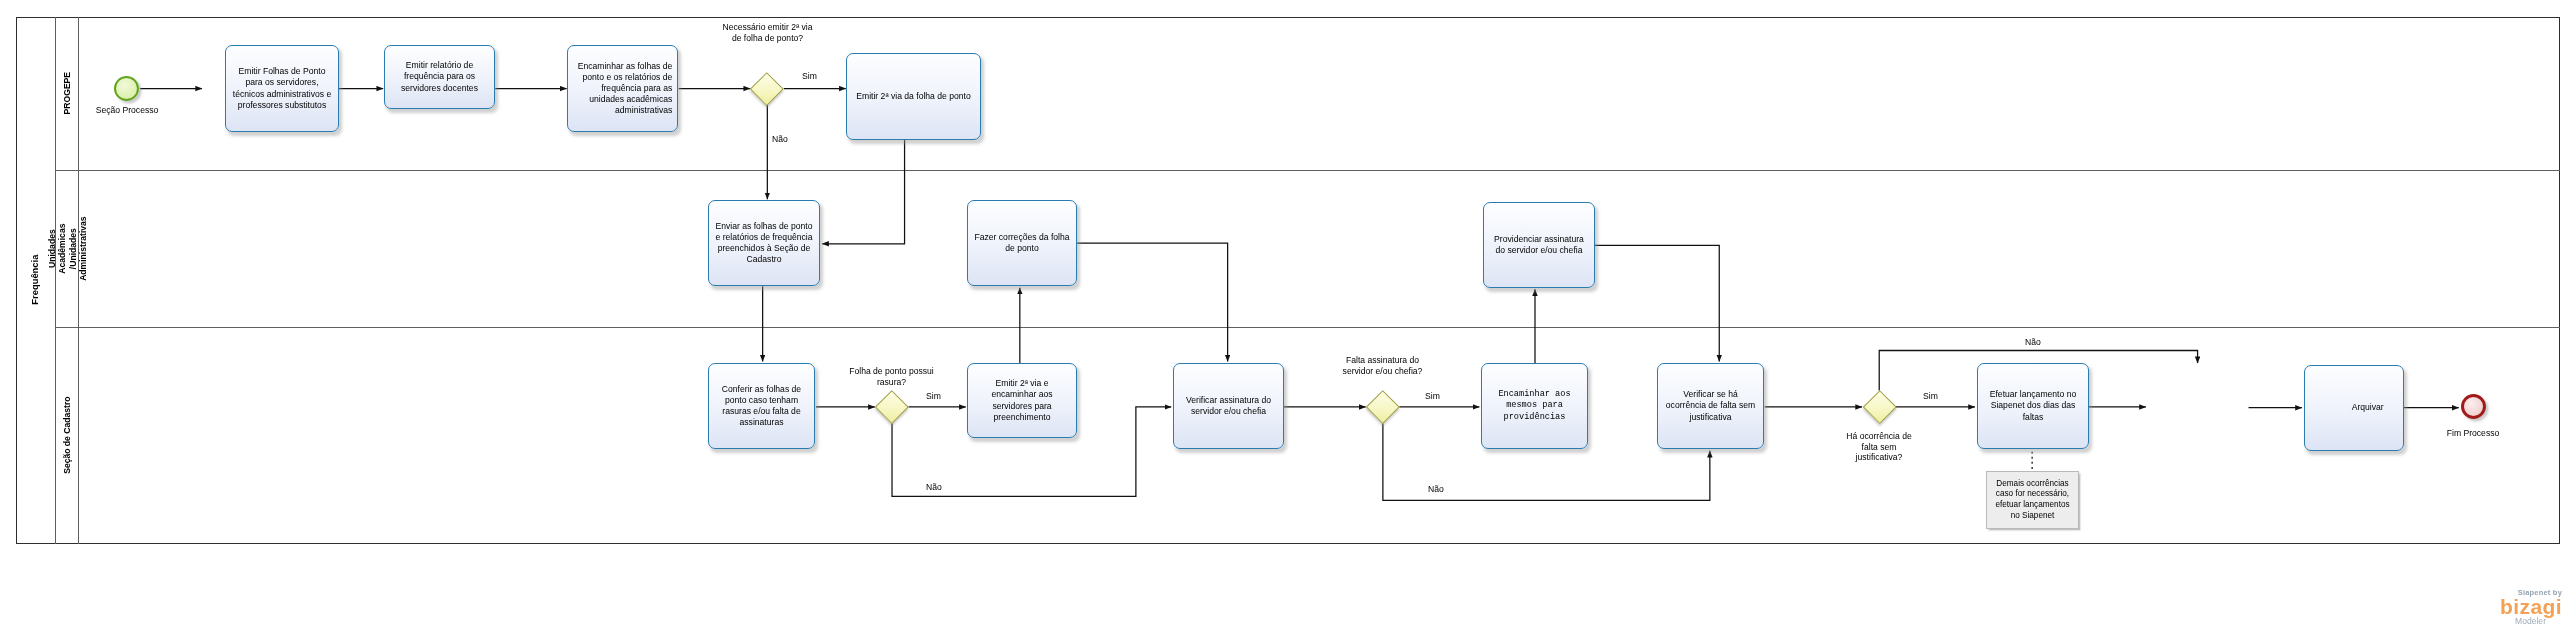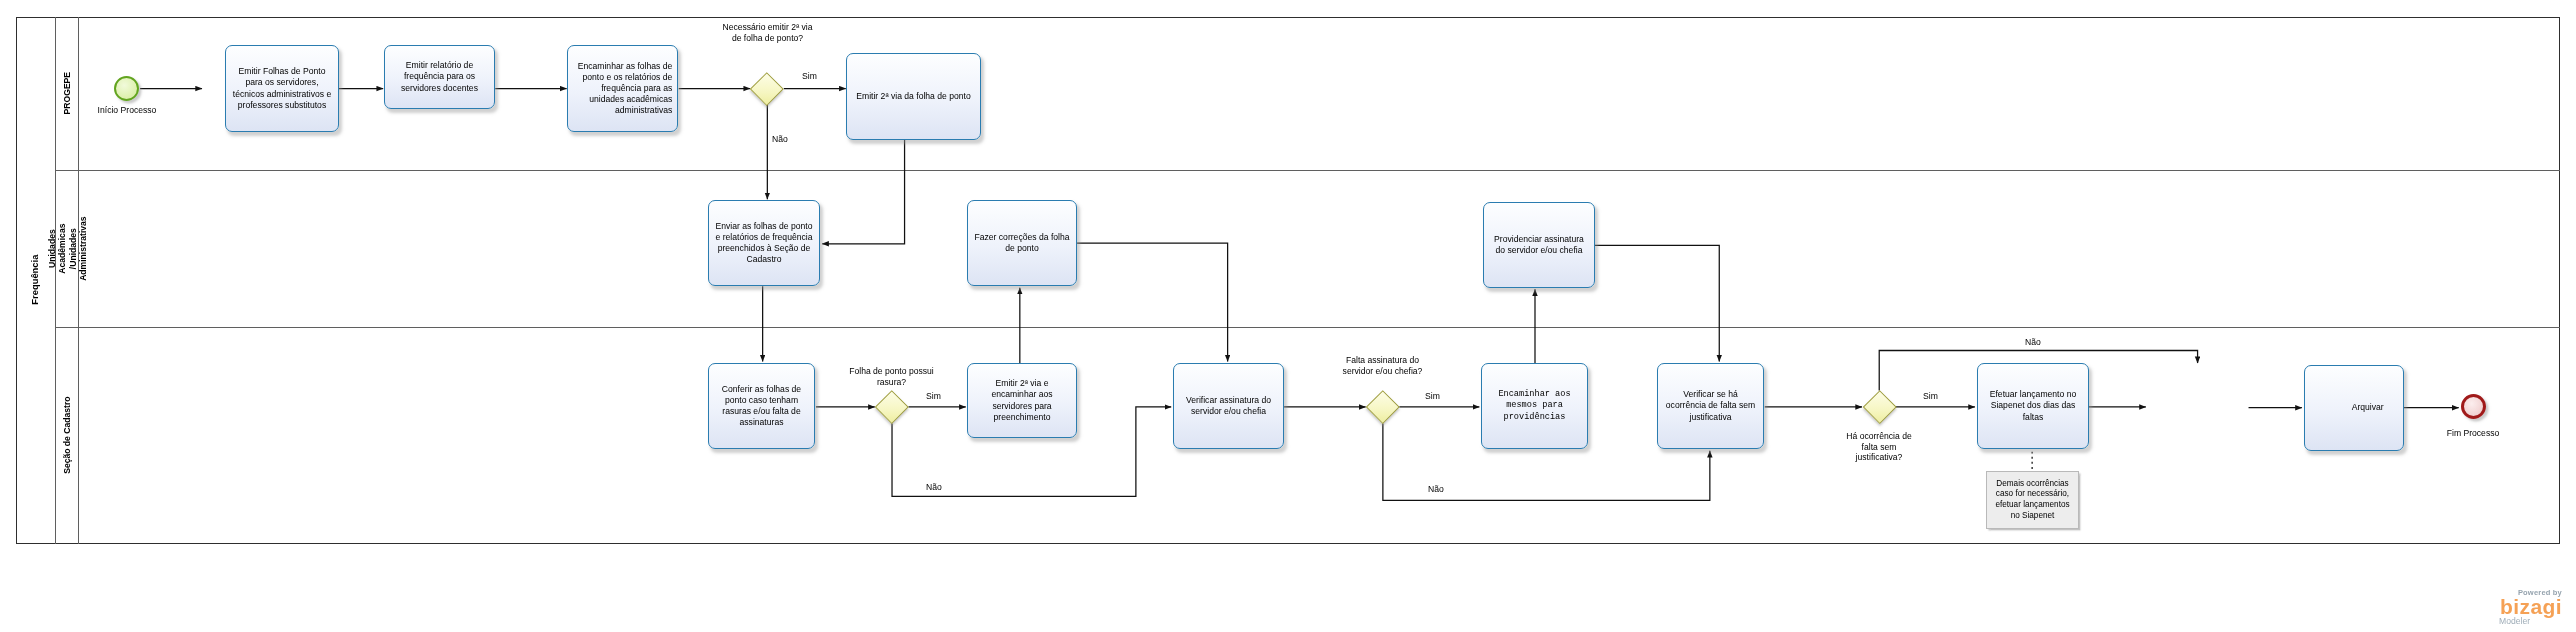--- a/index.html
+++ b/index.html
@@ -45,21 +45,21 @@
     display:flex;align-items:center;justify-content:center;text-align:center;
     font-size:8.2px;line-height:1.3;padding:2.4px 3.9px;}
   
   .edges{position:absolute;left:0;top:0;width:2576px;height:632px;pointer-events:none;}
   .edges polyline,.edges line{fill:none;stroke:#111111;stroke-width:1.6;}
   .assoc{stroke-dasharray:2.5,4;stroke-width:1.8;}
   
   .brand{position:absolute;left:2485px;top:588px;width:77px;text-align:right;}
   .brand .powered{font-size:7.5px;color:#95a3ae;font-weight:bold;letter-spacing:0.2px;}
   .brand .bizagi{font-size:21px;font-weight:bold;color:#f5a155;line-height:0.95;letter-spacing:0.4px;}
-  .brand .modeler{font-size:8.6px;color:#9fadb8;text-align:left;margin-left:14px;line-height:1;}
+  .brand .modeler{font-size:8.6px;color:#9fadb8;text-align:center;margin-left:14px;line-height:1;}
 </style>
 </head>
 <body>
 
 <div class="canvas">
 
   <div class="pool-border"></div>
   <div class="vsep" style="left:55px;"></div>
   <div class="vsep" style="left:78px;"></div>
   <div class="hsep" style="top:170px;"></div>
@@ -105,21 +105,21 @@
     <polyline points="2250,519 2374,519" marker-end="url(#arr)"></polyline>
     <polyline points="2417,519 2518,519" marker-end="url(#arr)"></polyline>
     <polyline points="2396,498 2396,447 2802,447 2802,463" marker-end="url(#arr)"></polyline>
     <polyline points="2663,519 2736,519" marker-end="url(#arr)"></polyline>
     <polyline points="2867,520 2935,520" marker-end="url(#arr)"></polyline>
     <polyline points="3065,520 3135,520" marker-end="url(#arr)"></polyline>
     <line x1="2591" y1="576" x2="2591" y2="599" class="assoc"></line>
   </svg>
 
   <div class="event-start" style="left:114px;top:76px;"></div>
-  <div class="node-label" style="left:79px;top:105px;width:96px;">Início Processo</div>
+  <div class="node-label" style="left:79px;top:105px;width:96px;">Seção Processo</div>
   <div class="event-end" style="left:2461px;top:394px;"></div>
   <div class="node-label" style="left:2425px;top:428px;width:96px;">Fim Processo</div>
 
   <div class="task" style="left:202px;top:45px;width:114px;height:87px;margin-left:23px;">
     <span>Emitir Folhas de Ponto para os servidores, técnicos administrativos e professores substitutos</span>
     </div>
   <div class="task" style="left:384px;top:45px;width:111px;height:64px;">
     <span>Emitir relatório de frequência para os servidores docentes</span>
     </div>
   <div class="task" style="left:567px;top:45px;width:111px;height:87px;text-align:right;">
@@ -175,19 +175,19 @@
   <div class="edge-label" style="left:1425px;top:391px;">Sim</div>
   <div class="edge-label" style="left:1428px;top:484px;">Não</div>
   <div class="edge-label" style="left:1923px;top:391px;">Sim</div>
   <div class="edge-label" style="left:2025px;top:337px;">Não</div>
 
   <div class="annotation" style="left:1986px;top:471px;width:93px;height:58px;">
     <span>Demais ocorrências caso for necessário, efetuar lançamentos no Siapenet</span>
   </div>
 
   <div class="brand">
-    <div class="powered">Powered by</div>
+    <div class="powered">Siapenet by</div>
     <div class="bizagi">bizagi</div>
     <div class="modeler">Modeler</div>
   </div>
 
 </div>
 
 
 </body></html>

